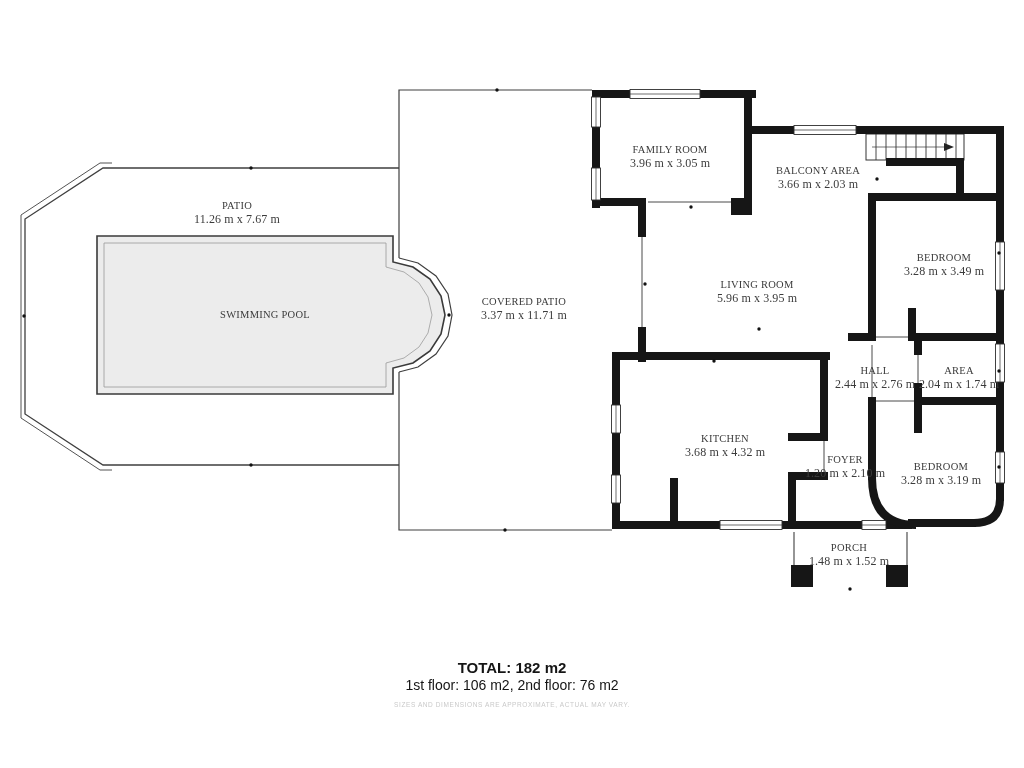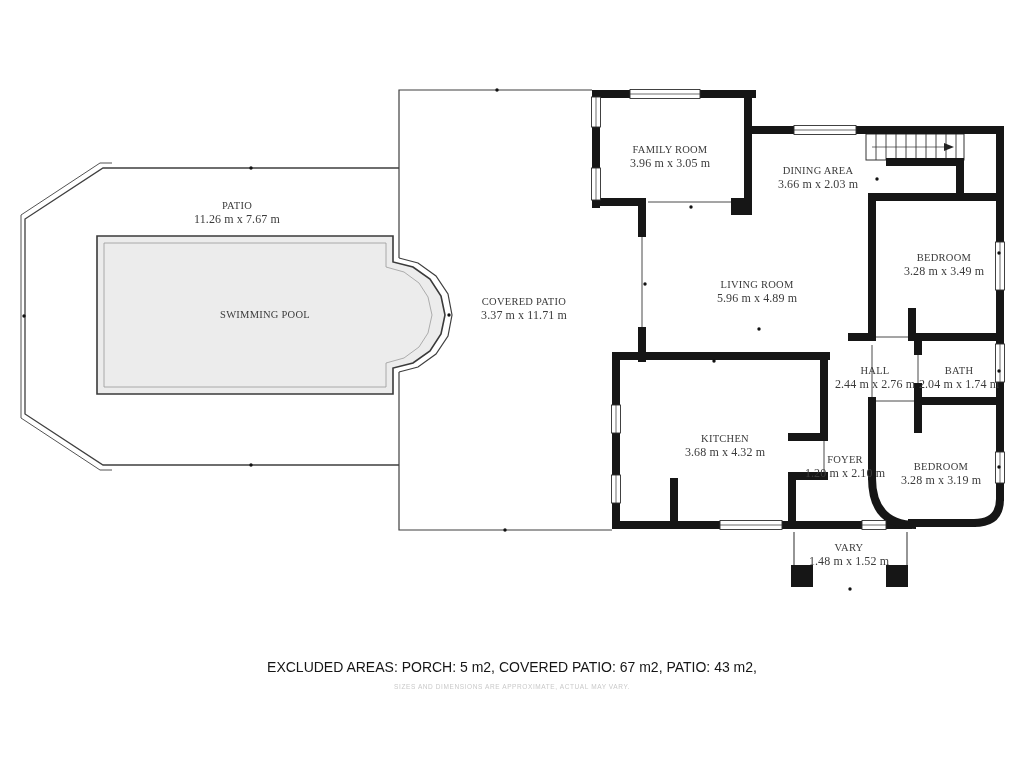--- a/index.html
+++ b/index.html
@@ -189,54 +189,55 @@
   </div>
   <div class="room-label" style="left:524px;top:308px">
     <div>COVERED PATIO</div>
       <div class="dims">3.37 m x 11.71 m</div>
   </div>
   <div class="room-label" style="left:670px;top:156px">
     <div>FAMILY ROOM</div>
       <div class="dims">3.96 m x 3.05 m</div>
   </div>
   <div class="room-label" style="left:818px;top:177px">
-    <div>DINING AREA</div>
+    <div>BALCONY AREA</div>
       <div class="dims">3.66 m x 2.03 m</div>
   </div>
   <div class="room-label" style="left:757px;top:291px">
     <div>LIVING ROOM</div>
-      <div class="dims">5.96 m x 4.89 m</div>
+      <div class="dims">5.96 m x 3.95 m</div>
   </div>
   <div class="room-label" style="left:944px;top:264px">
     <div>BEDROOM</div>
       <div class="dims">3.28 m x 3.49 m</div>
   </div>
   <div class="room-label" style="left:875px;top:377px">
     <div>HALL</div>
       <div class="dims">2.44 m x 2.76 m</div>
   </div>
   <div class="room-label" style="left:959px;top:377px">
-    <div>BATH</div>
+    <div>AREA</div>
       <div class="dims">2.04 m x 1.74 m</div>
   </div>
   <div class="room-label" style="left:725px;top:445px">
     <div>KITCHEN</div>
       <div class="dims">3.68 m x 4.32 m</div>
   </div>
   <div class="room-label" style="left:941px;top:473px">
     <div>BEDROOM</div>
       <div class="dims">3.28 m x 3.19 m</div>
   </div>
   <div class="room-label" style="left:845px;top:466px">
     <div>FOYER</div>
       <div class="dims">1.20 m x 2.10 m</div>
   </div>
   <div class="room-label" style="left:849px;top:554px">
-    <div>VARY</div>
+    <div>PORCH</div>
       <div class="dims">1.48 m x 1.52 m</div>
   </div>
 
   <div class="summary">
-    <div class="line">EXCLUDED AREAS: PORCH: 5 m2, COVERED PATIO: 67 m2, PATIO: 43 m2,</div>
+    <div class="total">TOTAL: 182 m2</div>
+    <div class="line">1st floor: 106 m2, 2nd floor: 76 m2</div>
     <div class="disclaimer">SIZES AND DIMENSIONS ARE APPROXIMATE, ACTUAL MAY VARY.</div>
   </div>
 
 </div>
 
 </body></html>

